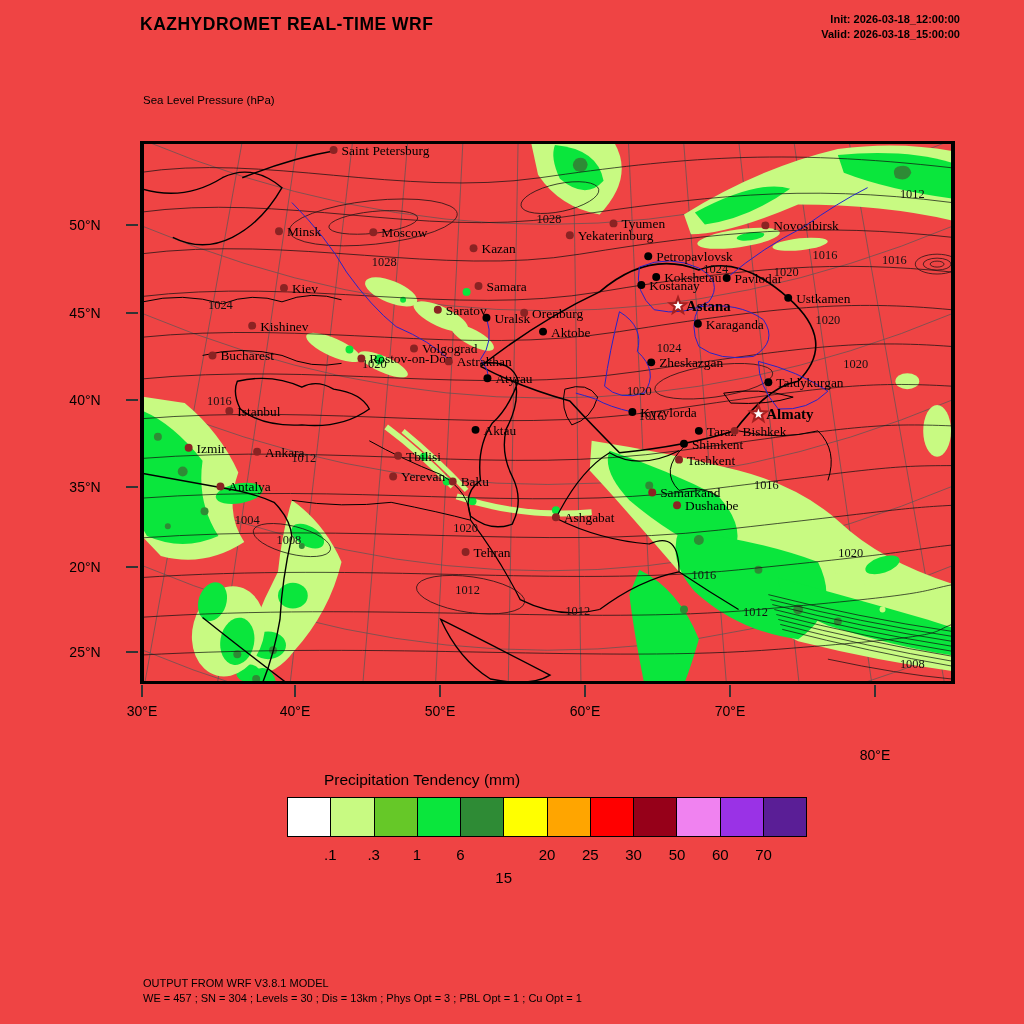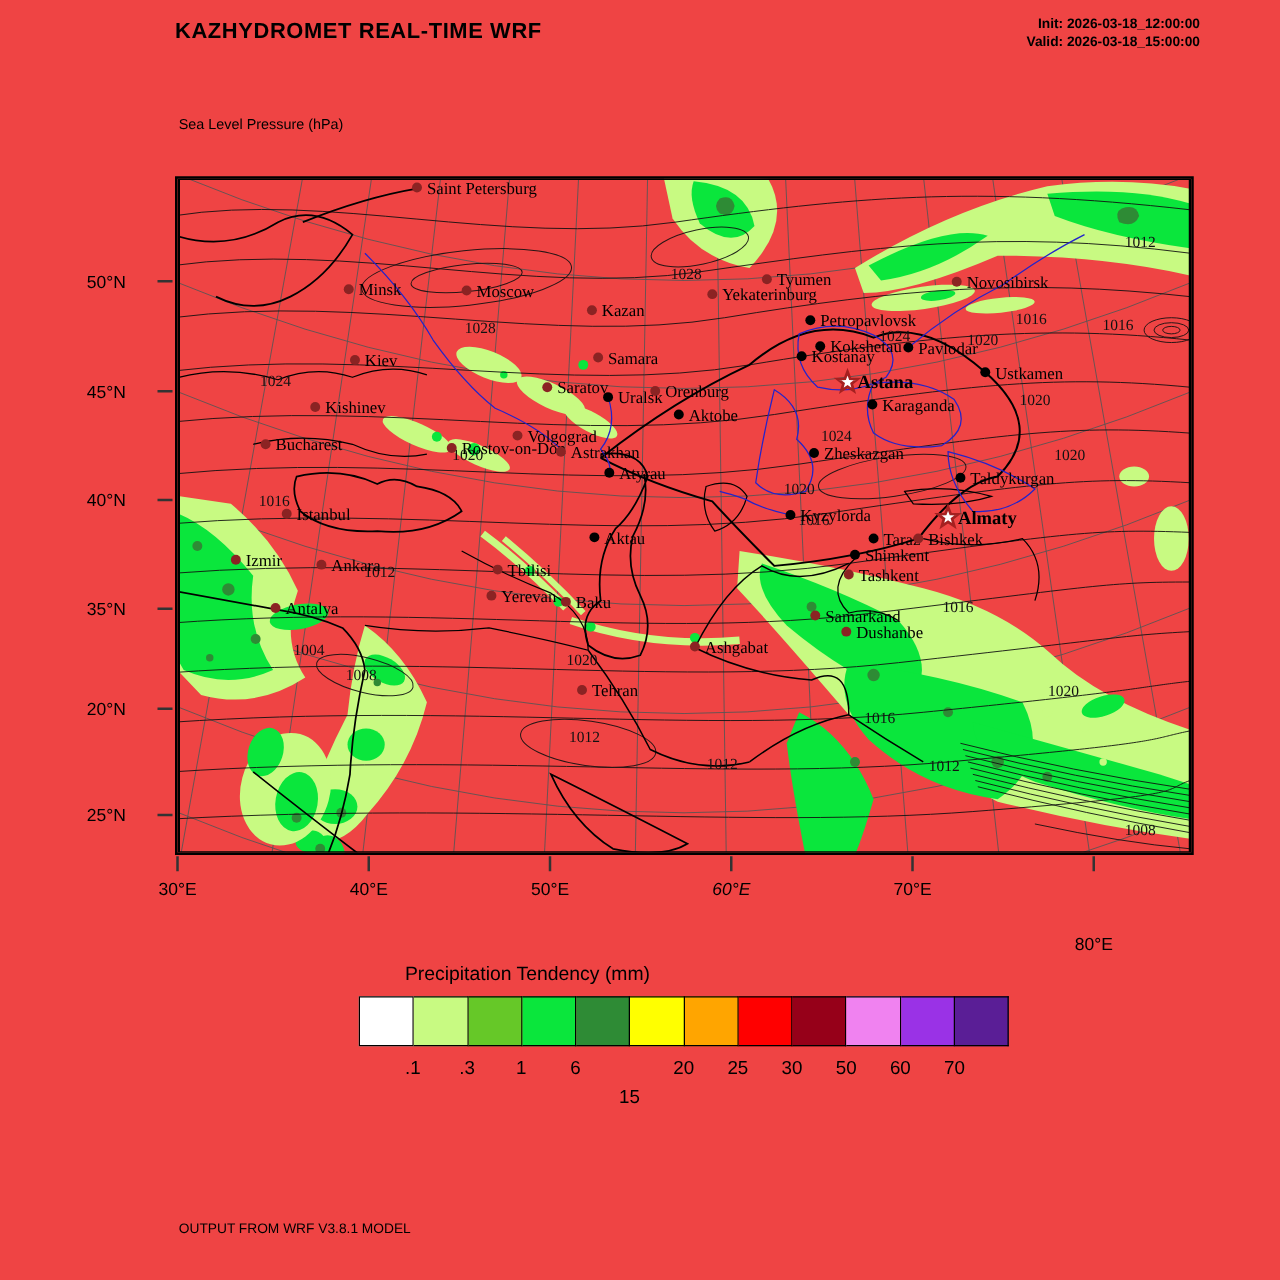--- a/index.html
+++ b/index.html
@@ -53,21 +53,21 @@
       <div class="lat-lab" style="left: 55px; top: 567px;">20°N</div>
       <div class="lat-tick" style="left: 126px; top: 566px;"></div>
       <div class="lat-lab" style="left: 55px; top: 652px;">25°N</div>
       <div class="lat-tick" style="left: 126px; top: 651px;"></div>
       <div class="lon-lab" style="left: 142px; top: 703px;">30°E</div>
       <div class="lon-tick" style="left: 141px; top: 685px;"></div>
       <div class="lon-lab" style="left: 295px; top: 703px;">40°E</div>
       <div class="lon-tick" style="left: 294px; top: 685px;"></div>
       <div class="lon-lab" style="left: 440px; top: 703px;">50°E</div>
       <div class="lon-tick" style="left: 439px; top: 685px;"></div>
-      <div class="lon-lab" style="left: 585px; top: 703px; font-style: italic;">60°E</div>
+      <div class="lon-lab" style="left: 585px; top: 703px;">60°E</div>
       <div class="lon-tick" style="left: 584px; top: 685px;"></div>
       <div class="lon-lab" style="left: 730px; top: 703px;">70°E</div>
       <div class="lon-tick" style="left: 729px; top: 685px;"></div>
       <div class="lon-lab" style="left: 875px; top: 703px; margin-top: 44px;">80°E</div>
       <div class="lon-tick" style="left: 874px; top: 685px;"></div>
     </div>
 
   <div id="mapbox" class="abs">
     <svg id="mapsvg" width="811" height="539" viewBox="0 0 815 543">
       <defs>
@@ -395,15 +395,16 @@
       <div class="cb-lab abs" style="left: 546.98px;">20</div>
       <div class="cb-lab abs" style="left: 590.31px;">25</div>
       <div class="cb-lab abs" style="left: 633.64px;">30</div>
       <div class="cb-lab abs" style="left: 676.97px;">50</div>
       <div class="cb-lab abs" style="left: 720.3px;">60</div>
       <div class="cb-lab abs" style="left: 763.63px;">70</div>
     </div>
 
   <div id="footer" class="abs">
     <div>OUTPUT FROM WRF V3.8.1 MODEL</div>
+    <div>WE = 457 ; SN = 304 ; Levels = 30 ; Dis = 13km ; Phys Opt = 3 ; PBL Opt = 1 ; Cu Opt = 1</div>
   </div>
 
 </div>
 
 </body></html>

